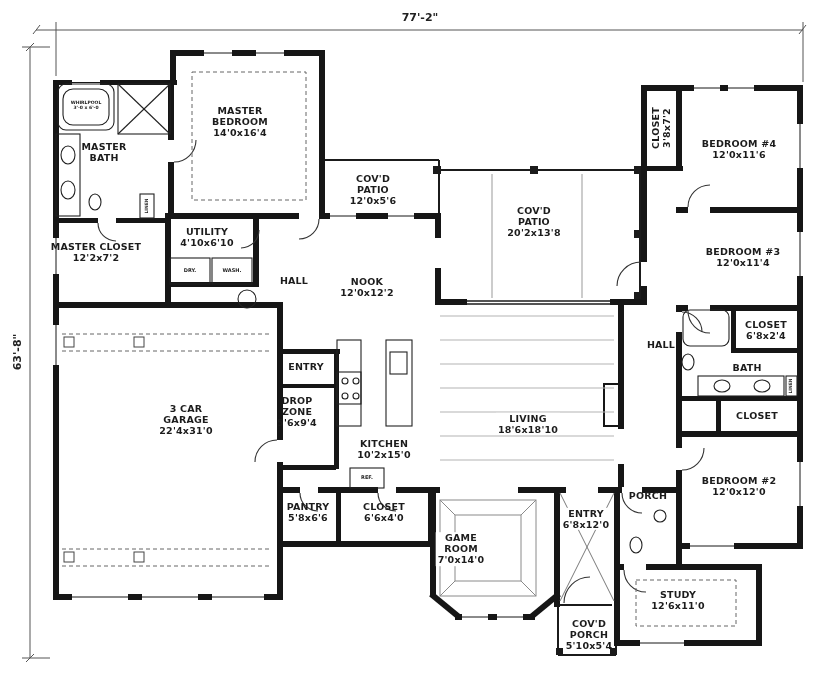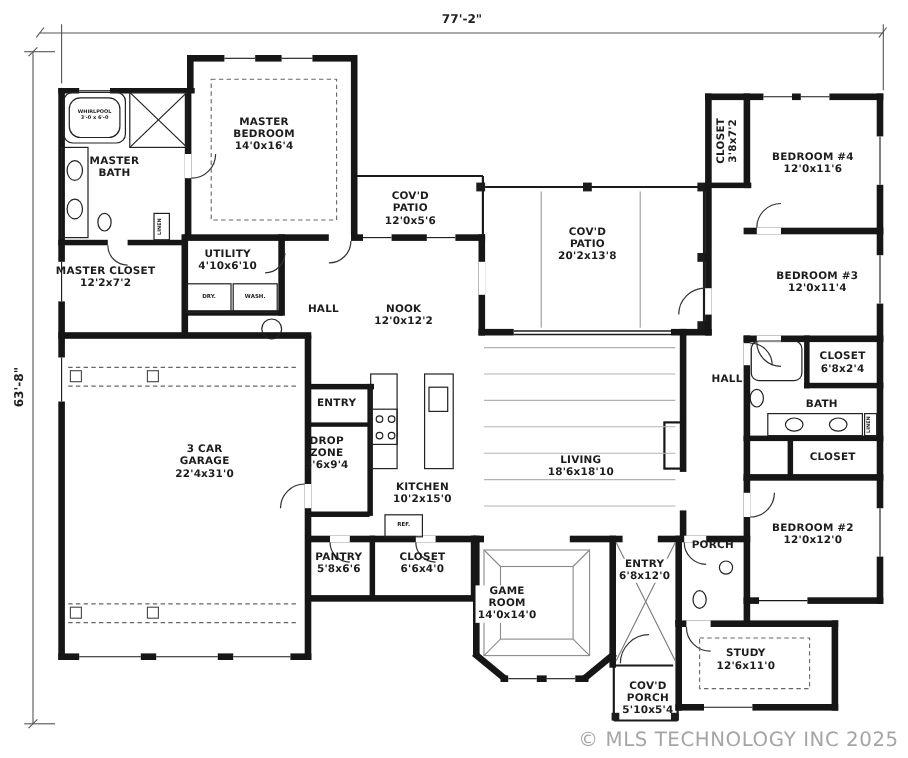--- a/index.html
+++ b/index.html
@@ -338,33 +338,32 @@
 <div class="lbl" style="left:384px;top:449px">KITCHEN
 10'2x15'0</div>
 <div class="lbl bg" style="left:528px;top:424px">LIVING
 18'6x18'10</div>
 <div class="lbl" style="left:308px;top:512px">PANTRY
 5'8x6'6</div>
 <div class="lbl" style="left:384px;top:512px">CLOSET
 6'6x4'0</div>
 <div class="lbl bg" style="left:461px;top:549px">GAME
 ROOM
-14'0x14'0</div>
+7'0x14'0</div>
 <div class="lbl bg" style="left:586px;top:519px">ENTRY
 6'8x12'0</div>
 <div class="lbl" style="left:648px;top:496px">PORCH</div>
 <div class="lbl bg" style="left:678px;top:600px">STUDY
 12'6x11'0</div>
 <div class="lbl" style="left:589px;top:635px">COV'D
 PORCH
 5'10x5'4</div>
 
 <div class="lbl tiny4" style="left:86px;top:106px">WHIRLPOOL
 3'-0 x 6'-0</div>
 <div class="lbl tiny" style="left:190px;top:271px">DRY.</div>
 <div class="lbl tiny" style="left:232px;top:271px">WASH.</div>
 <div class="lbl tiny" style="left:367px;top:478px">REF.</div>
 <div class="lbl tiny4 rot" style="left:147px;top:206px">LINEN</div>
 <div class="lbl tiny4 rot" style="left:791px;top:386px">LINEN</div>
 
-<div class="watermark">© MLS TECHNOLOGY INC 2025</div>
 
 </div>
 
 </body></html>

